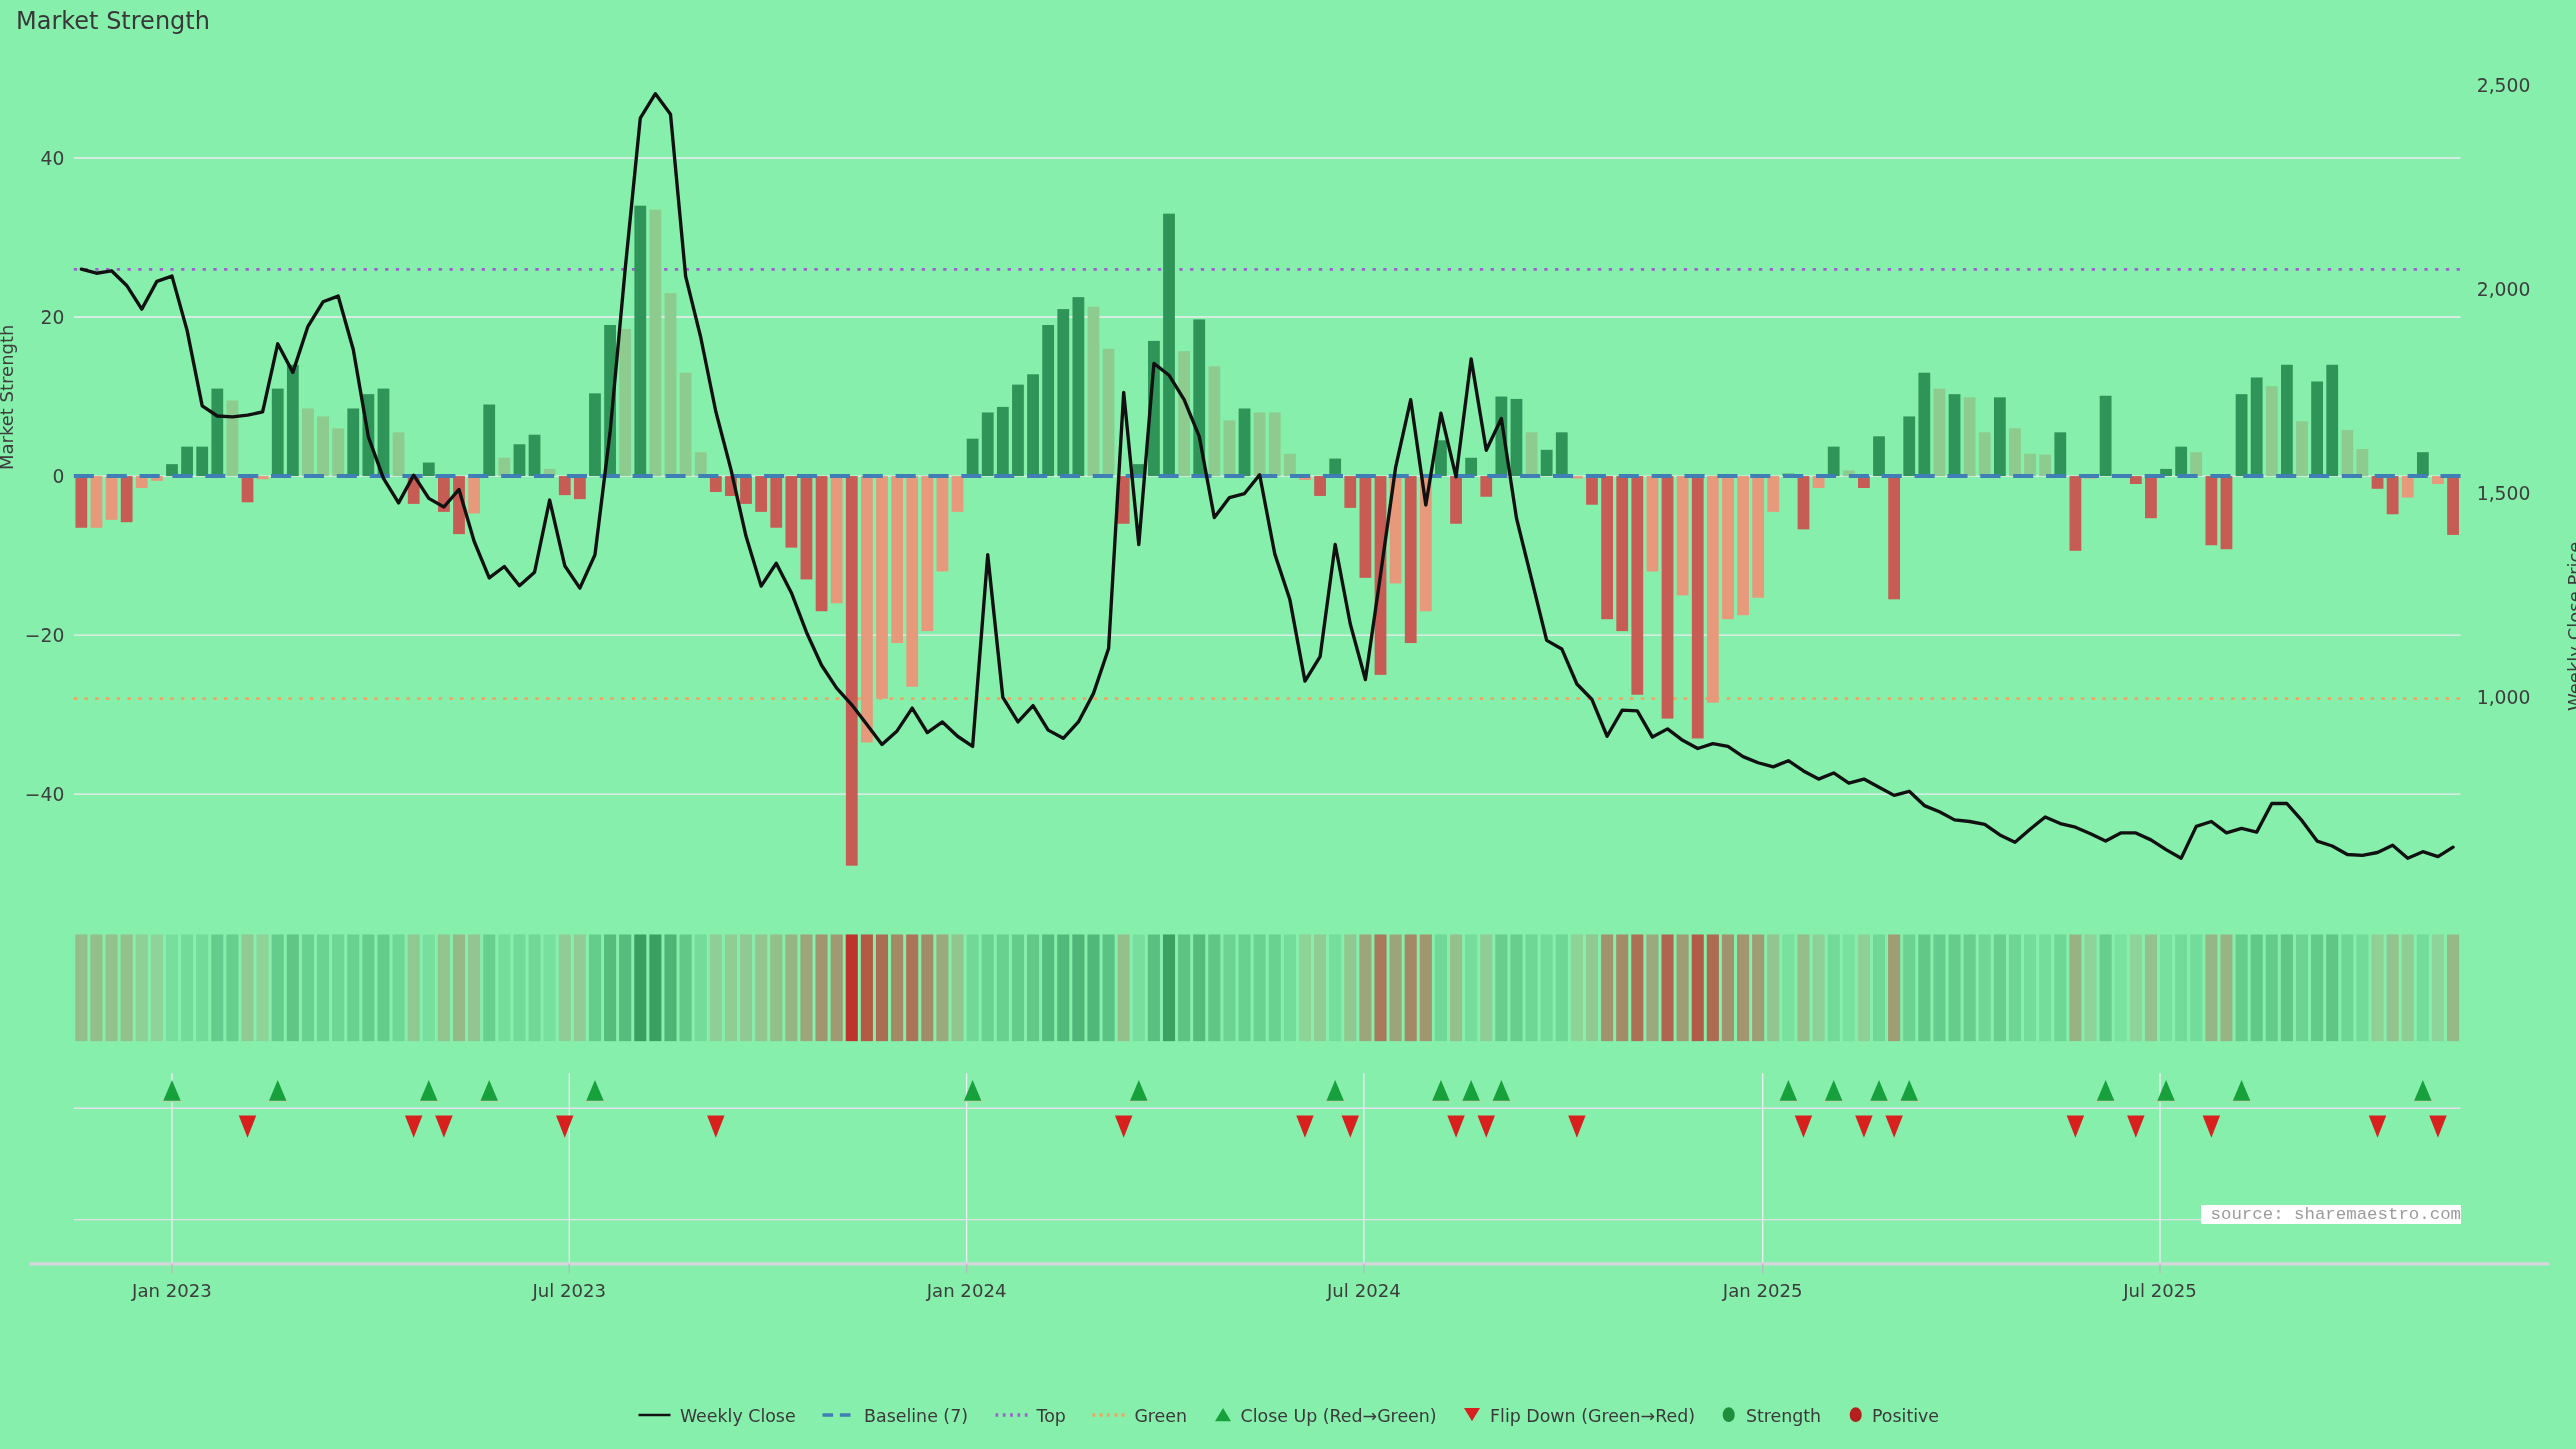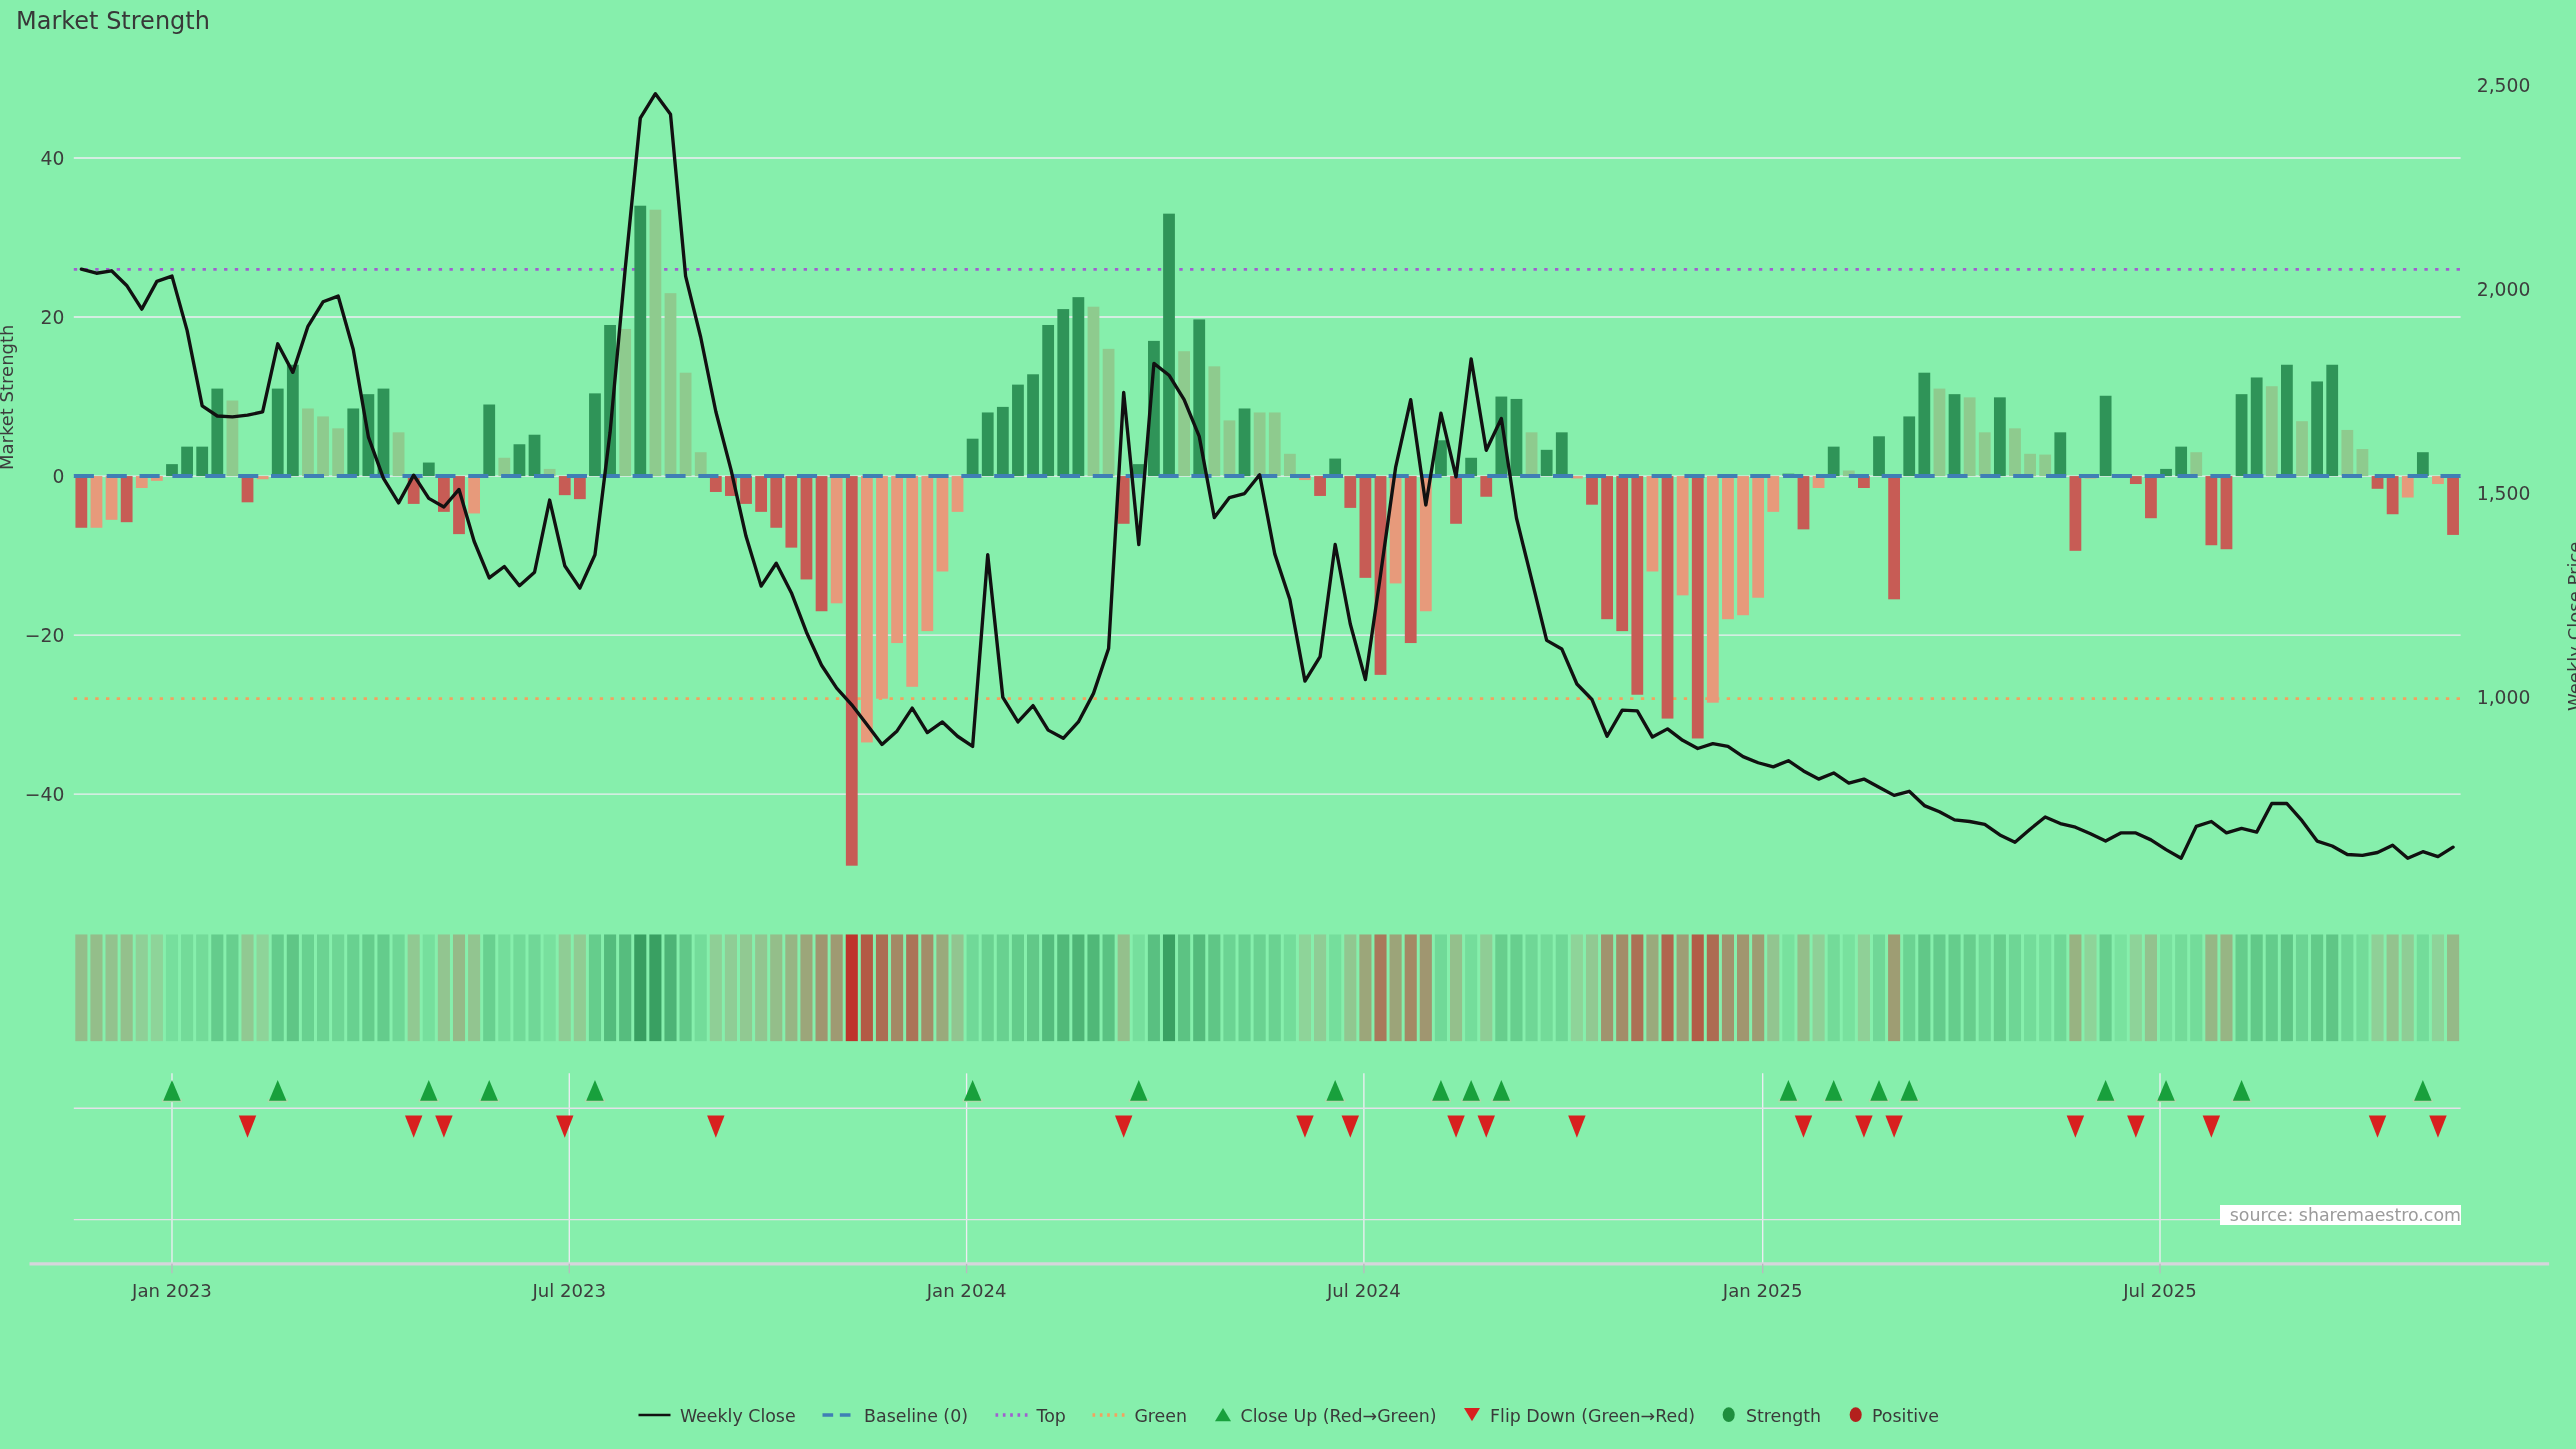--- a/index.html
+++ b/index.html
@@ -3,21 +3,21 @@
 <meta charset="utf-8">
 <style>
   html,body{margin:0;padding:0;background:#fff;}
   .stage{position:relative;width:2576px;height:1449px;background:#86efac;overflow:hidden;
          font-family:"DejaVu Sans","Liberation Sans",sans-serif;}
   .page-title{position:absolute;left:16px;top:6.7px;font-size:24px;color:#383838;}
   .ylab-left{position:absolute;left:-4px;top:470px;transform:rotate(-90deg);transform-origin:left top;
              font-size:18px;color:#3d3d3d;white-space:nowrap;}
   .ylab-right{position:absolute;left:2564px;top:711px;transform:rotate(-90deg);transform-origin:left top;
              font-size:18px;color:#3d3d3d;white-space:nowrap;}
-  .source{position:absolute;right:115px;top:1205px;font-size:17.4px;color:#9b9b9b;background:#fff;padding:0 0 0 9.4px;}
+  .source{position:absolute;right:115px;top:1205px;font-size:17.4px;color:#9b9b9b;background:#fff;padding:0 0 0 9.4px;font-family:Liberation Mono, monospace;}
   svg text{font-family:"DejaVu Sans","Liberation Sans",sans-serif;}
   .legend{position:absolute;left:0;right:0;top:1406px;display:flex;justify-content:center;align-items:center;gap:25.5px;}
   .legend-item{display:flex;align-items:center;gap:8px;}
   .legend-item span.lbl{font-size:17.4px;color:#3a3a3a;white-space:nowrap;}
 </style>
 </head>
 <body>
 
 <div class="stage">
 
@@ -447,21 +447,21 @@
       <div class="legend-item">
         <span><svg width="35" height="16" viewBox="0 0 52 24">
             <line x1="2" y1="12" x2="50" y2="12" stroke="#111111" stroke-width="4"></line>
           </svg></span>
         <span class="lbl">Weekly Close</span>
       </div>
       <div class="legend-item">
         <span><svg width="35" height="16" viewBox="0 0 52 24">
             <line x1="2" y1="12" x2="50" y2="12" stroke="#3f7fb5" stroke-width="5" stroke-dasharray="16 10"></line>
           </svg></span>
-        <span class="lbl">Baseline (0)</span>
+        <span class="lbl">Baseline (7)</span>
       </div>
       <div class="legend-item">
         <span><svg width="35" height="16" viewBox="0 0 52 24">
             <line x1="2" y1="12" x2="50" y2="12" stroke="#a05fd0" stroke-width="5" stroke-dasharray="4 7"></line>
           </svg></span>
         <span class="lbl">Top</span>
       </div>
       <div class="legend-item">
         <span><svg width="35" height="16" viewBox="0 0 52 24">
             <line x1="2" y1="12" x2="50" y2="12" stroke="#f3a25f" stroke-width="5" stroke-dasharray="4 7"></line>

